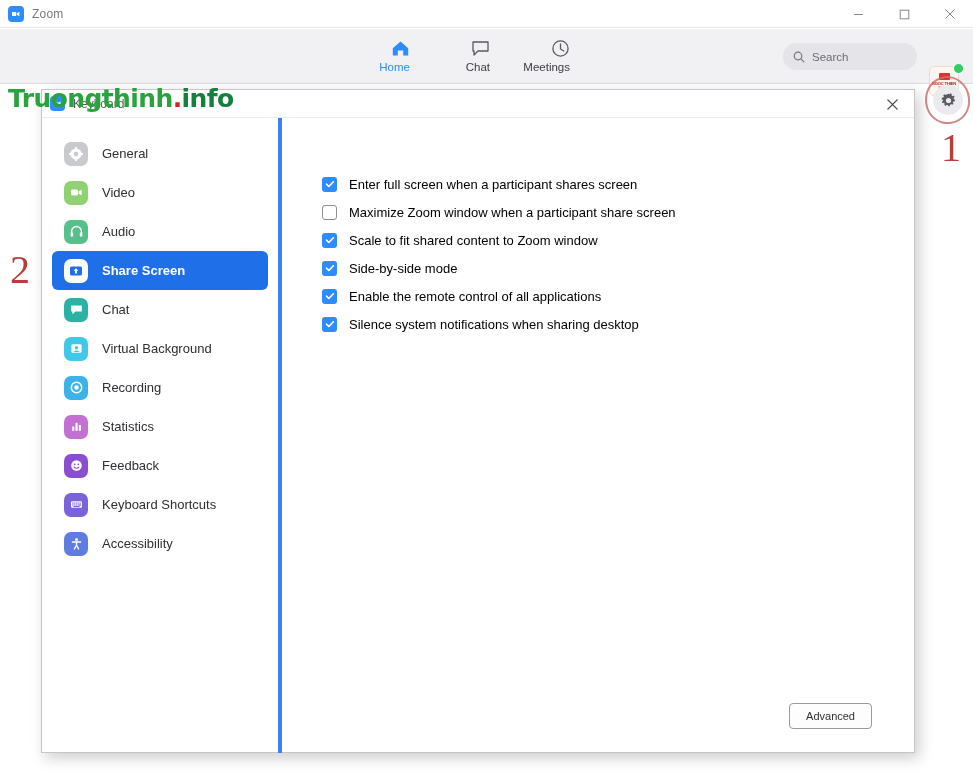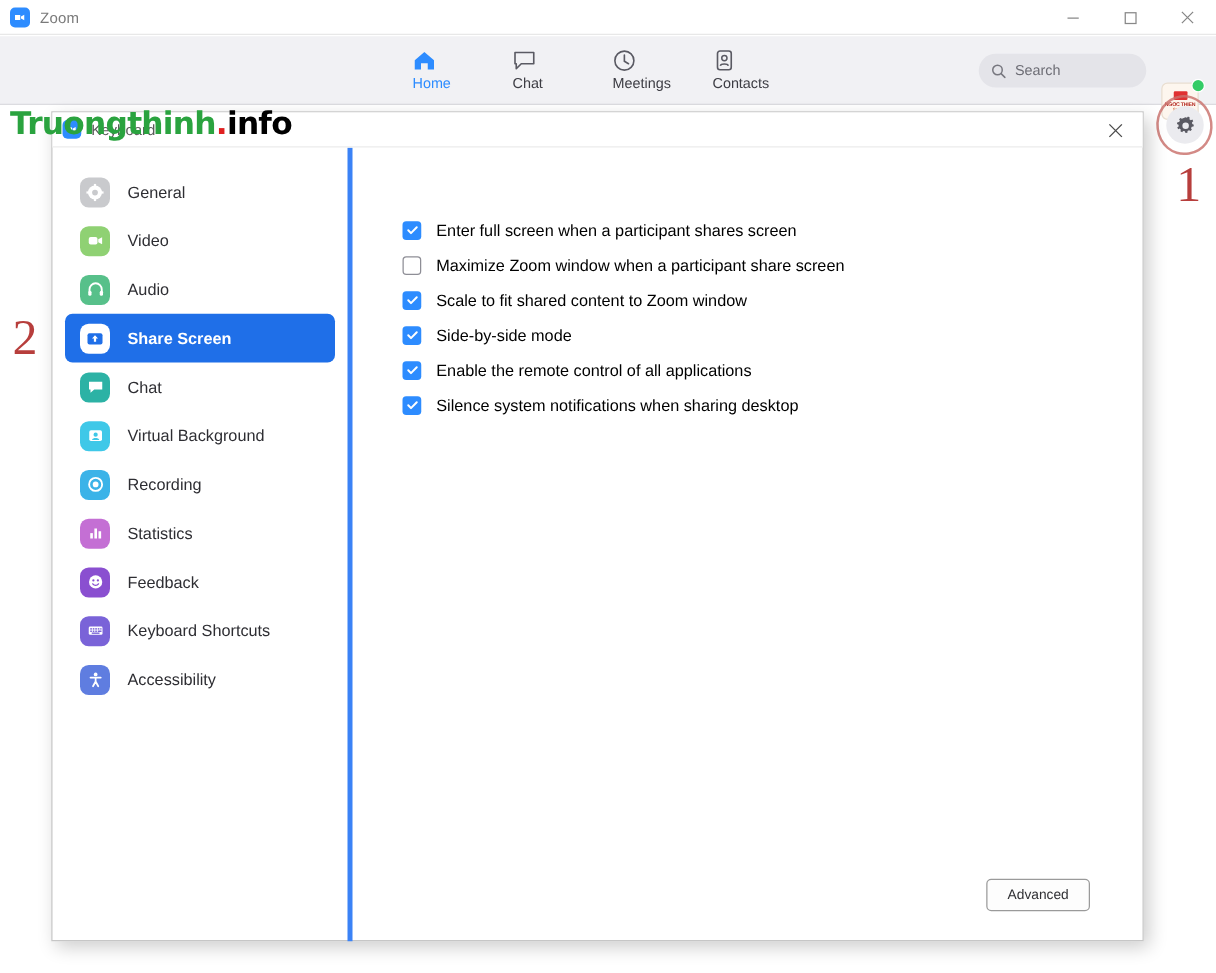--- a/index.html
+++ b/index.html
@@ -50,21 +50,21 @@
     width: 973px; height: 55px;
     background: #f1f1f4;
     border-bottom: 1px solid #dcdce0;
   }
   .nav {
     position: absolute; left: 330px; top: 5px;
     display: flex; gap: 0px;
   }
   .navitem {
     width: 80px;
-    display: flex; flex-direction: column; align-items: flex-start;
+    display: flex; flex-direction: column; align-items: flex-end;
     gap: 3px; padding-top: 4px;
   }
   .navicon { height: 20px; display:flex; align-items:center; justify-content:center; }
   .navicon svg { display: block; }
   .navlabel { font-size: 11.5px; color: #3c3c43; }
   .navitem.active .navlabel { color: #2d8cff; }
 
   .searchbox {
     position: absolute; right: 56px; top: 14px;
     width: 134px; height: 27px;
@@ -146,21 +146,21 @@
   .watermark {
     position: absolute; left: 8px; top: 84px;
     font-size: 25px; font-weight: bold;
     font-family: "DejaVu Sans", sans-serif;
     letter-spacing: -.6px;
     z-index: 40;
     pointer-events: none;
   }
   .wm-a { color: #2aa33f; }
   .wm-b { color: #e02020; }
-  .wm-c { color: #000000; }
+  .wm-c { color: #15803d; }
 
   
   .dialog {
     position: absolute; left: 41px; top: 89px;
     width: 874px; height: 664px;
     background: #ffffff;
     border: 1px solid #c6c6c6;
     box-shadow: 4px 5px 14px rgba(0,0,0,.20);
     z-index: 20;
   }
@@ -282,30 +282,20 @@
       </div>
       <div class="navitem">
         <span class="navicon">
           <svg width="19" height="19" viewBox="0 0 19 19">
               <circle cx="9.5" cy="9.5" r="7.6" fill="none" stroke="#5a5a63" stroke-width="1.3"></circle>
               <path d="M9.5 5v5l3.3 2" fill="none" stroke="#5a5a63" stroke-width="1.3" stroke-linecap="round"></path>
             </svg>
         </span>
         <span class="navlabel">Meetings</span>
       </div>
-      <div class="navitem">
-        <span class="navicon">
-          <svg width="19" height="19" viewBox="0 0 19 19">
-              <rect x="4" y="1.8" width="11" height="15" rx="2" fill="none" stroke="#5a5a63" stroke-width="1.3"></rect>
-              <circle cx="9.5" cy="7.4" r="2.1" fill="none" stroke="#5a5a63" stroke-width="1.2"></circle>
-              <path d="M6.2 13.6c.6-2 5.9-2 6.5 0" fill="none" stroke="#5a5a63" stroke-width="1.2"></path>
-            </svg>
-        </span>
-        <span class="navlabel">Contacts</span>
-      </div>
     </div>
 
     <div class="searchbox">
       <span>
         <svg width="12" height="12" viewBox="0 0 12 12">
             <circle cx="5" cy="5" r="3.8" fill="none" stroke="#77777f" stroke-width="1.2"></circle>
             <path d="M7.9 7.9l3 3" stroke="#77777f" stroke-width="1.2" stroke-linecap="round"></path>
           </svg>
       </span>
       <span class="searchtext">Search</span>

